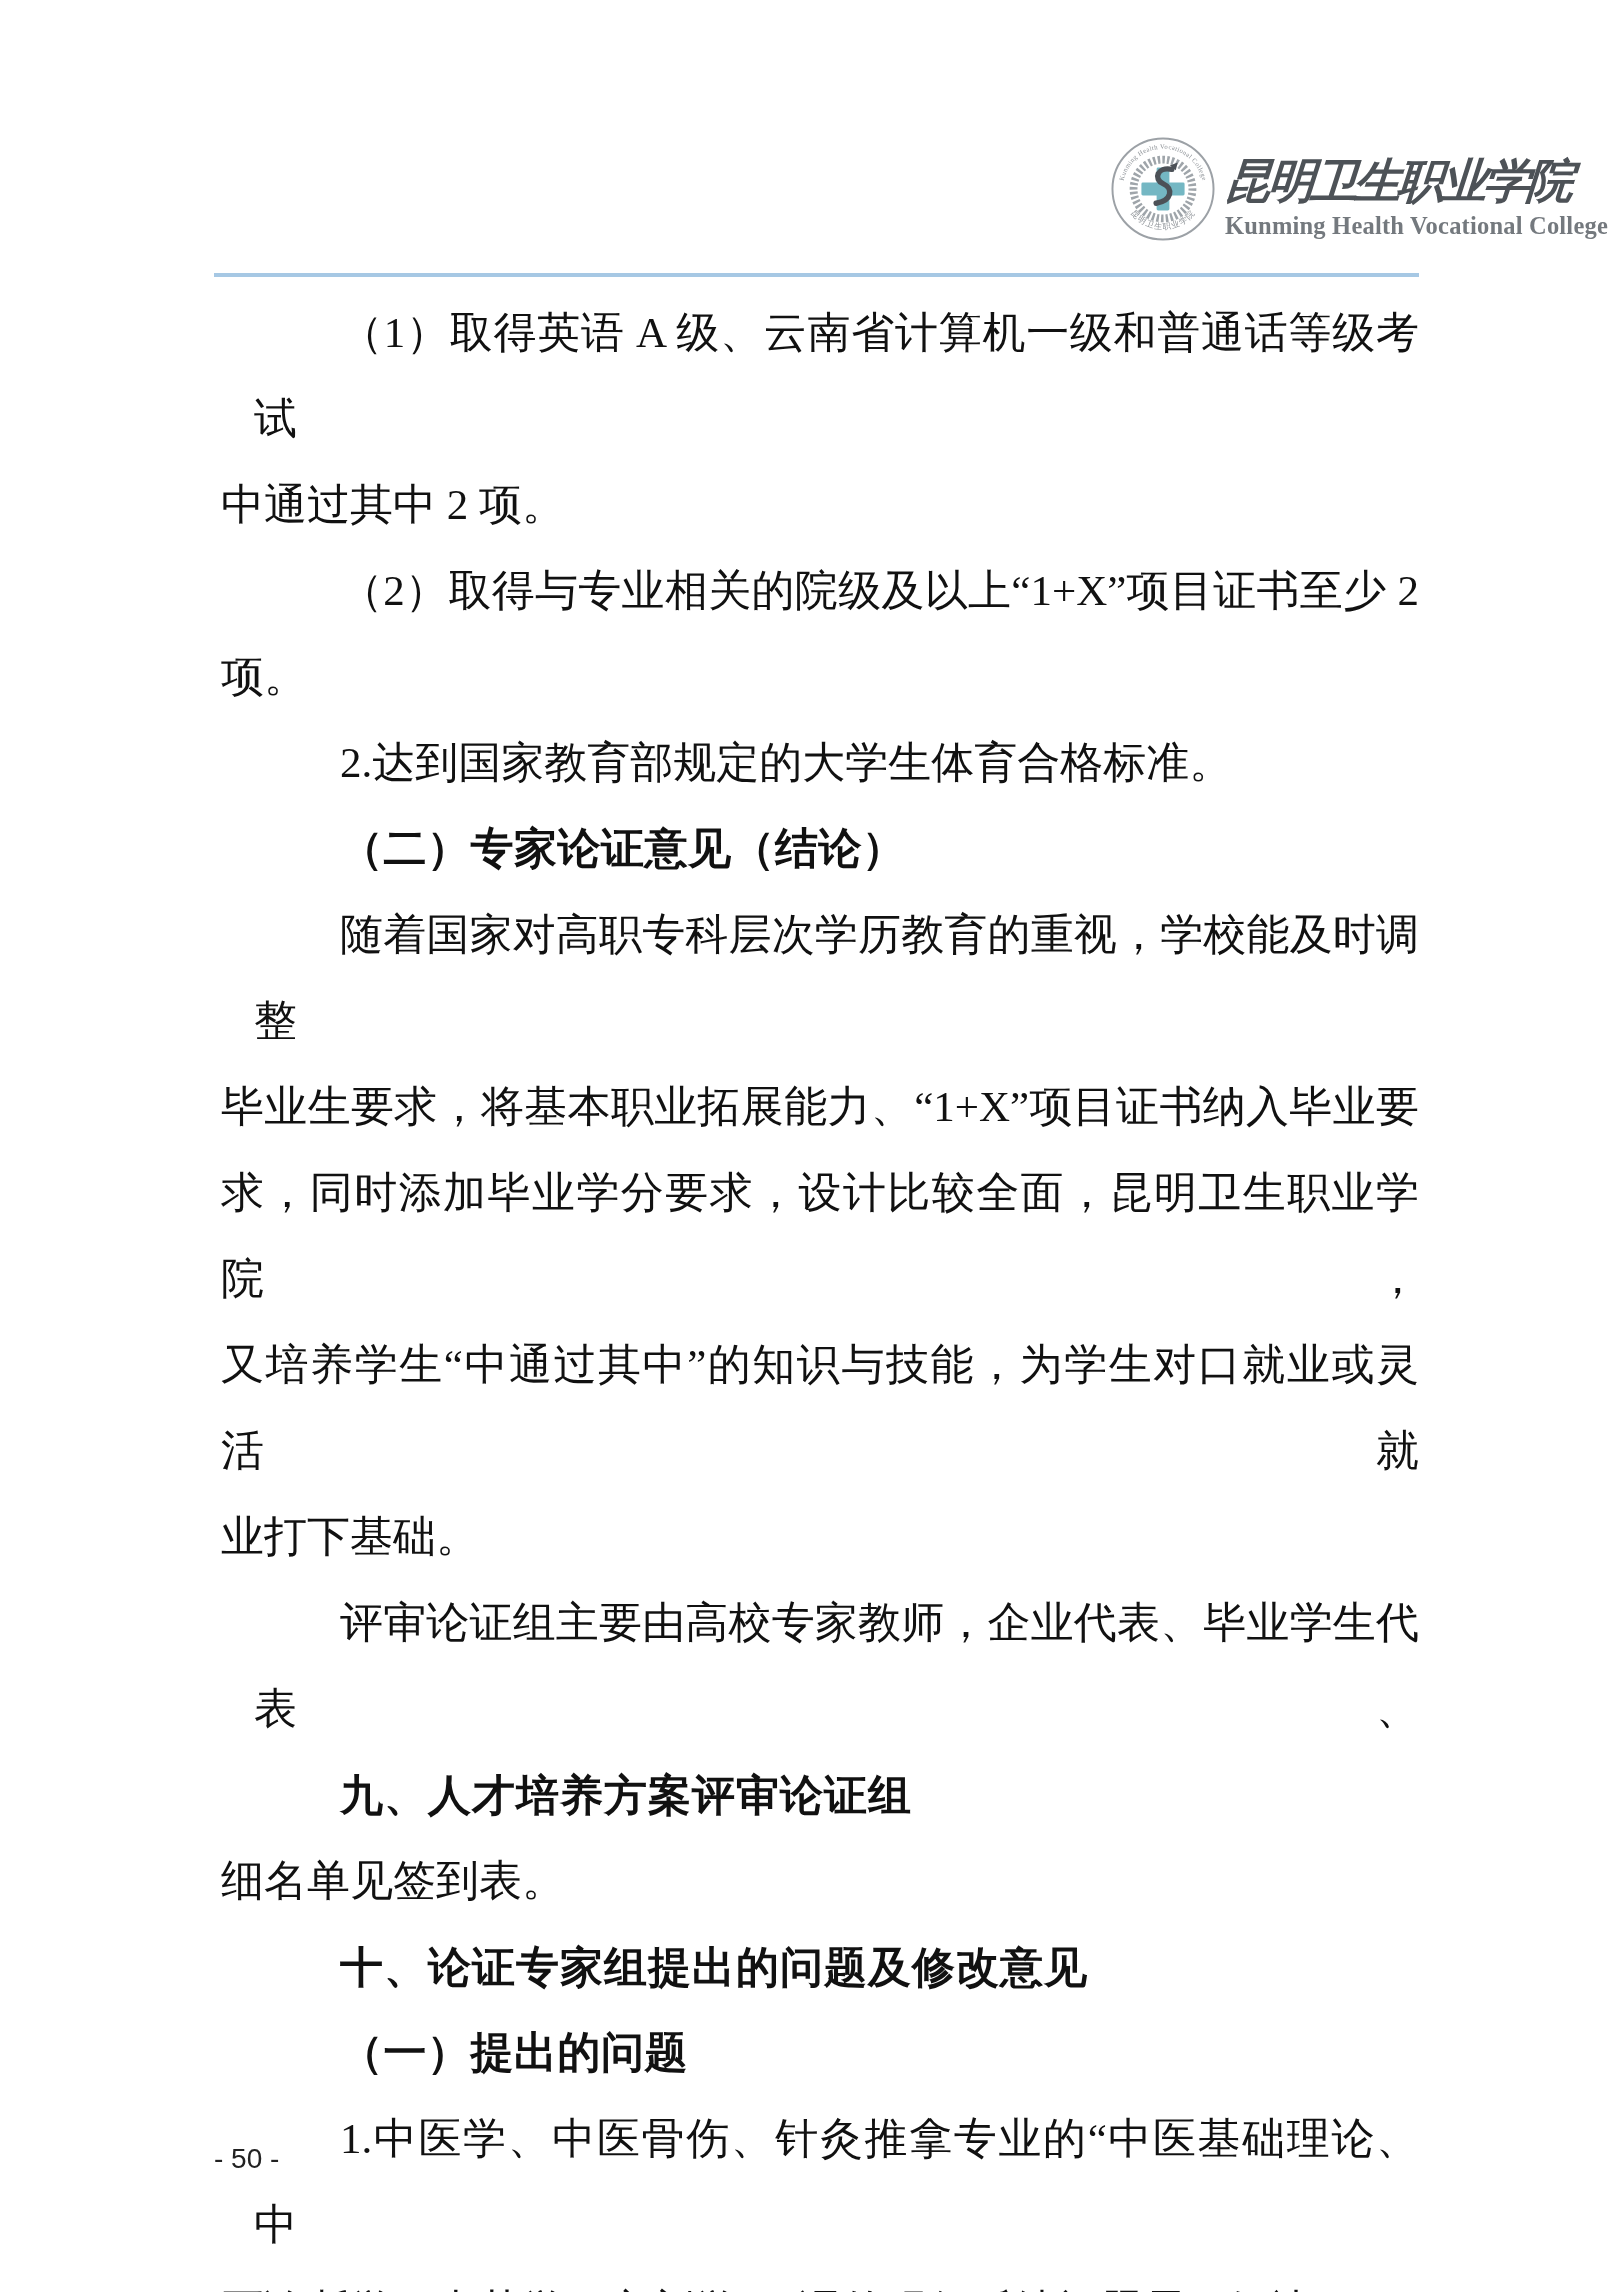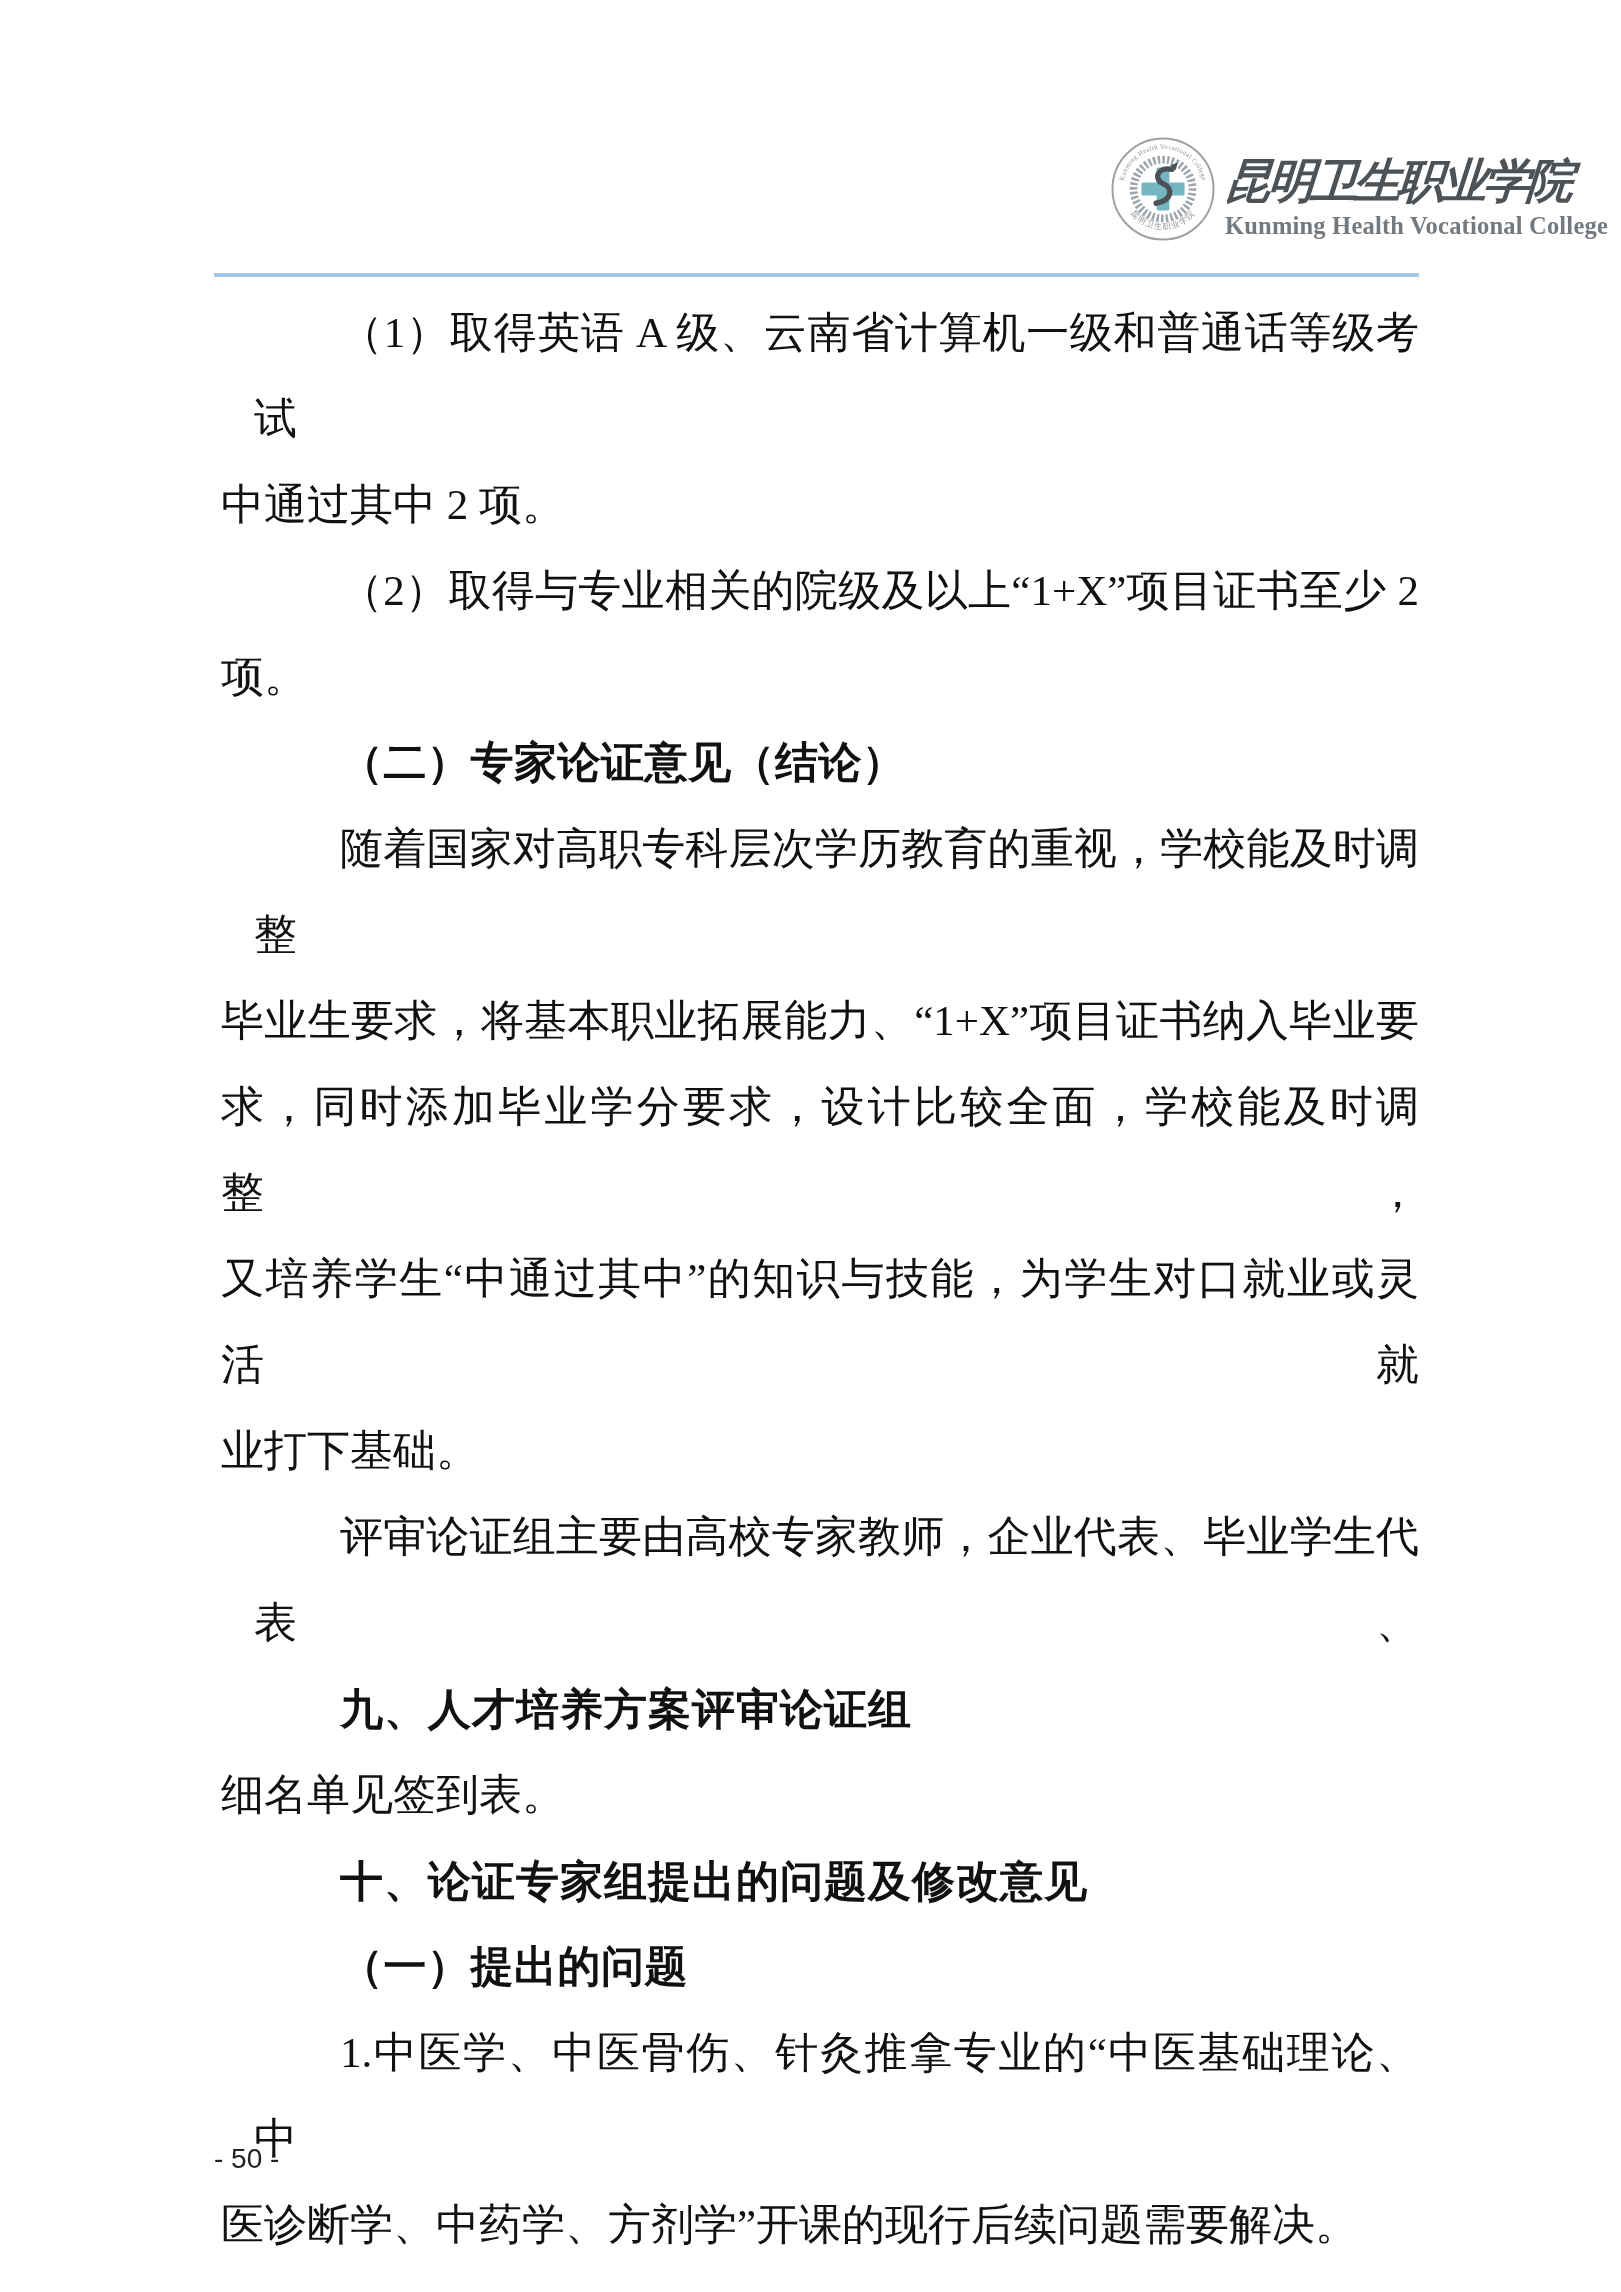--- a/index.html
+++ b/index.html
@@ -134,24 +134,25 @@
     <div class="en-name">Kunming Health Vocational College</div>
   </div>
 
   <div class="divider"></div>
 
   <main class="content">
     <div class="line full indent">（1）取得英语 A 级、云南省计算机一级和普通话等级考试</div>
     <div class="line">中通过其中 2 项。</div>
     <div class="line full indent">（2）取得与专业相关的院级及以上“1+X”项目证书至少 2</div>
     <div class="line">项。</div>
+    <div class="line indent">2.达到国家教育部规定的大学生体育合格标准。</div>
     <div class="line kai indent">（二）专家论证意见（结论）</div>
     <div class="line full indent">随着国家对高职专科层次学历教育的重视，学校能及时调整</div>
     <div class="line full">毕业生要求，将基本职业拓展能力、“1+X”项目证书纳入毕业要</div>
-    <div class="line full">求，同时添加毕业学分要求，设计比较全面，学校能及时调整，</div>
+    <div class="line full">求，同时添加毕业学分要求，设计比较全面，昆明卫生职业学院，</div>
     <div class="line full">又培养学生“中通过其中”的知识与技能，为学生对口就业或灵活就</div>
     <div class="line">业打下基础。</div>
     <div class="line full indent">评审论证组主要由高校专家教师，企业代表、毕业学生代表、</div>
     <div class="line hei indent">九、人才培养方案评审论证组</div>
     <div class="line">细名单见签到表。</div>
     <div class="line hei indent">十、论证专家组提出的问题及修改意见</div>
     <div class="line kai indent">（一）提出的问题</div>
     <div class="line full indent">1.中医学、中医骨伤、针灸推拿专业的“中医基础理论、中</div>
     <div class="line">医诊断学、中药学、方剂学”开课的现行后续问题需要解决。</div>
   </main>

